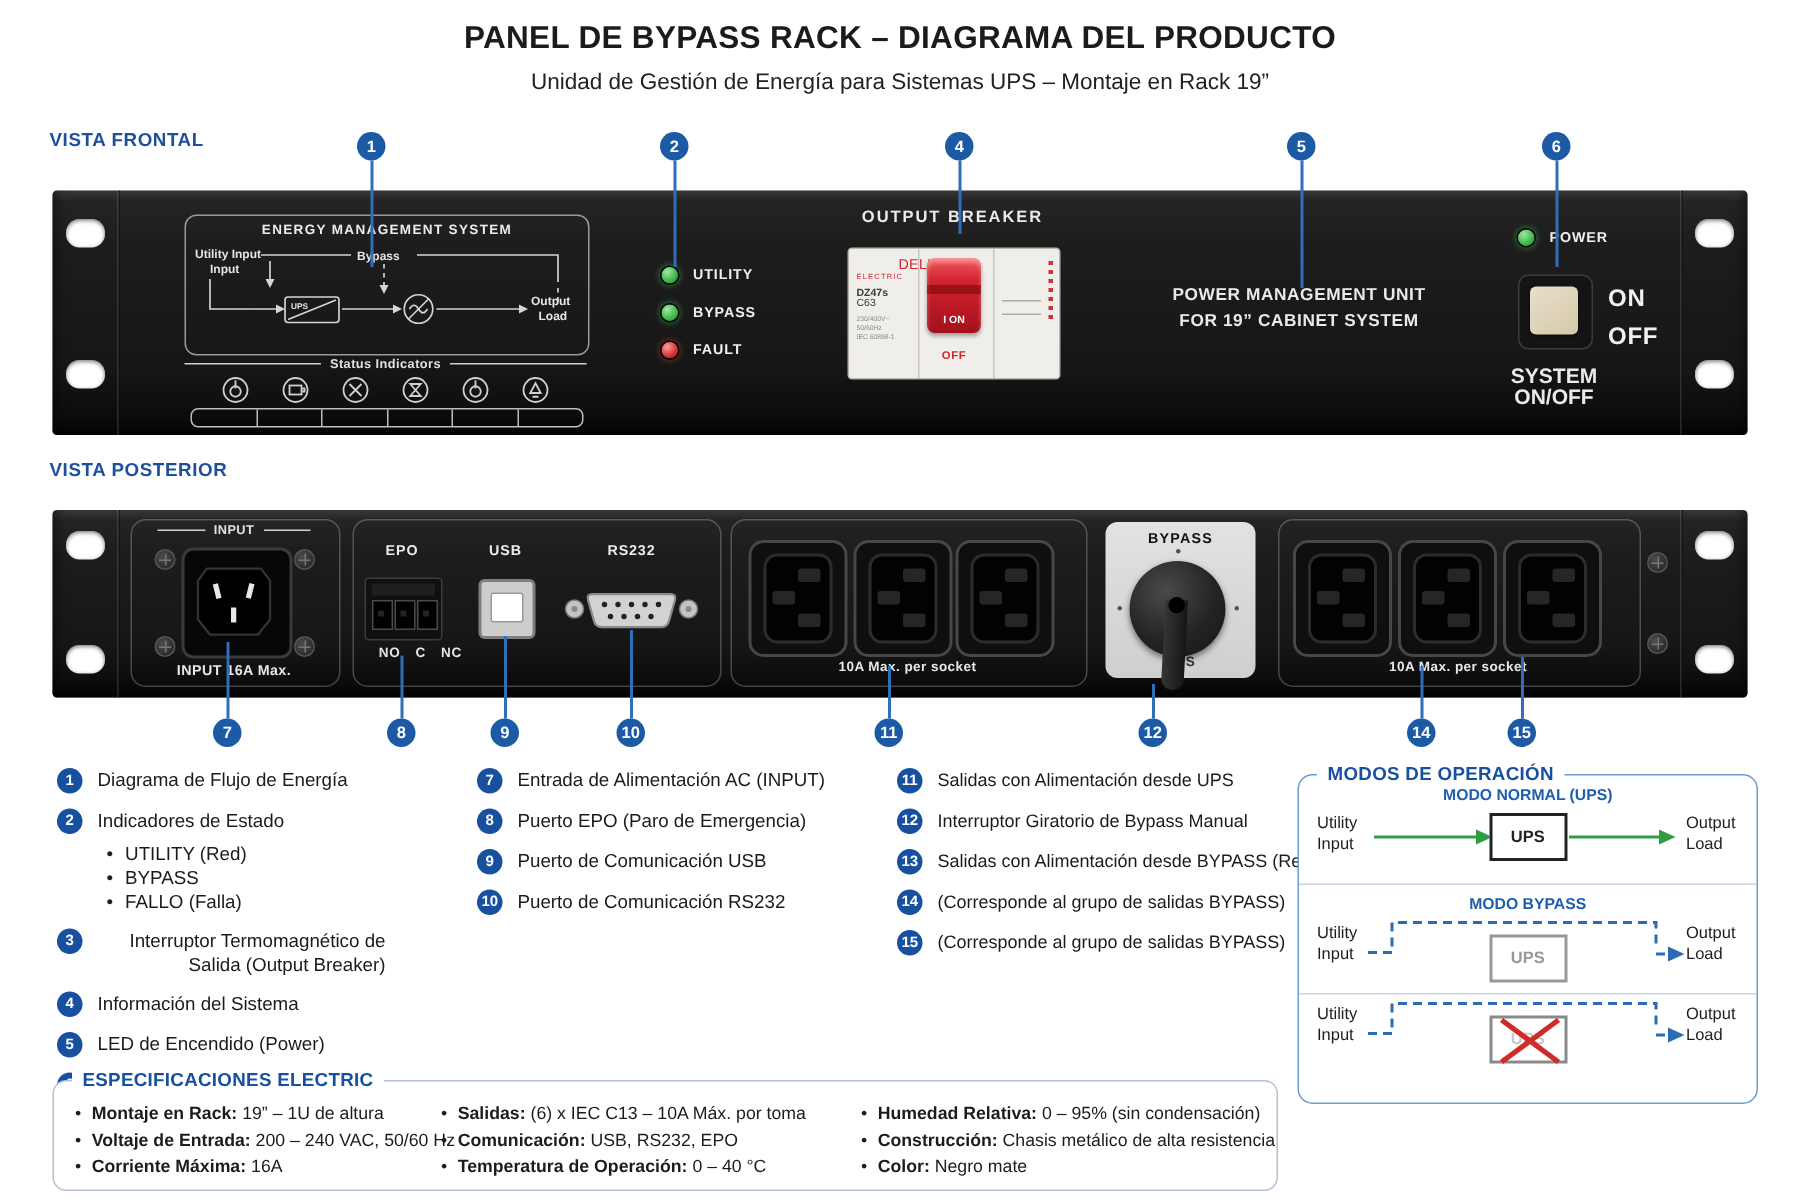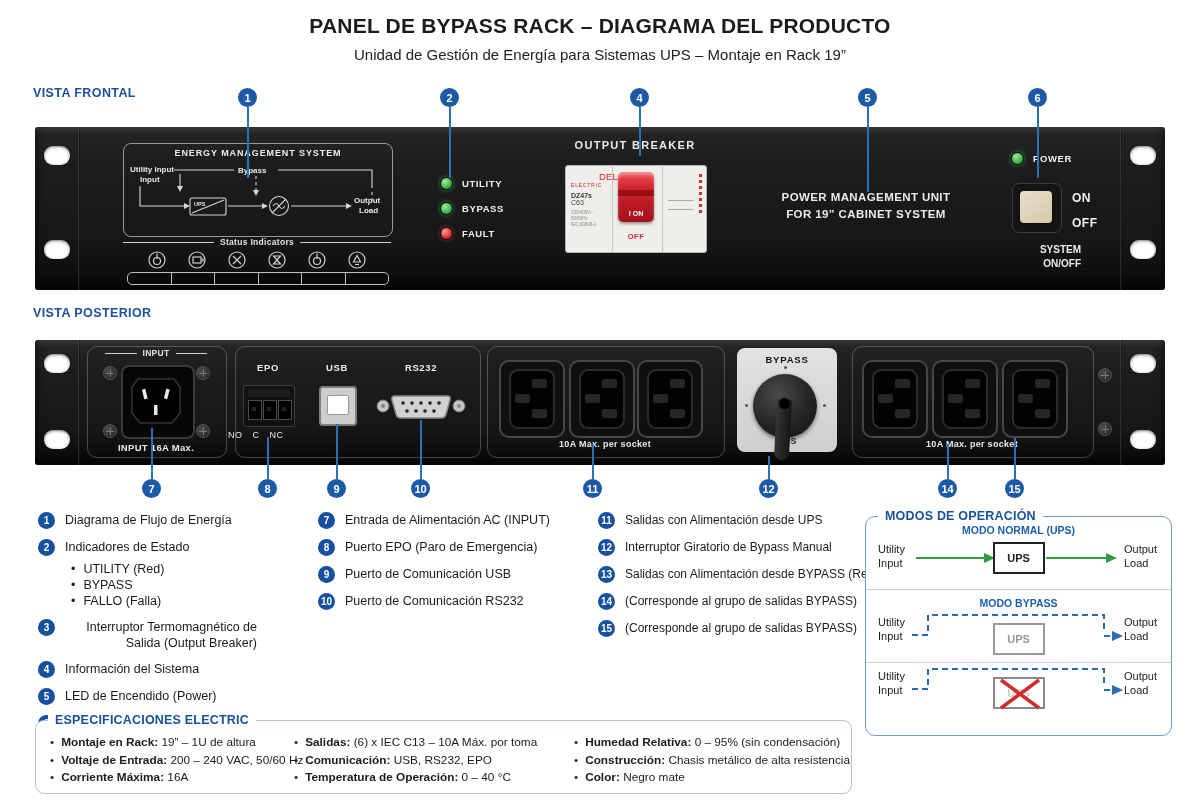--- a/index.html
+++ b/index.html
@@ -50,35 +50,35 @@
   .rocker-band{position:absolute;left:0;right:0;top:18px;height:6px;background:rgba(90,0,0,.45);}
   .rocker span{position:absolute;left:0;right:0;bottom:5px;text-align:center;color:#fff;font-size:7px;font-weight:bold;}
   .bk-off{position:absolute;left:46px;width:48px;top:66px;text-align:center;color:#d2232e;font-size:7.5px;font-weight:bold;letter-spacing:.5px;}
   .bk-right-mark{position:absolute;right:4px;top:8px;width:3px;height:40px;
      background:repeating-linear-gradient(180deg,#c33 0 3px,transparent 3px 6px);}
   .bk-right-txt{position:absolute;right:12px;top:34px;width:26px;border-top:1px solid #aaa;border-bottom:1px solid #aaa;height:8px;}
   
   .pwr-bezel{position:absolute;left:977px;top:56px;width:48px;height:48px;background:#141414;border:1px solid #3c3c3c;border-radius:7px;}
   .pwr-btn{position:absolute;left:7px;top:7px;width:32px;height:32px;border-radius:4px;
            background:linear-gradient(145deg,#e8decb,#d6c9a8);box-shadow:0 1px 2px rgba(0,0,0,.6);}
-  .onoff{position:absolute;font-size:12px;font-weight:bold;color:#f0f0f0;letter-spacing:.5px;}
+  .onoff{position:absolute;font-size:16px;font-weight:bold;color:#f0f0f0;letter-spacing:.5px;}
   
   .sec-outline{position:absolute;top:6px;height:110px;border:1px solid rgba(255,255,255,.24);border-radius:10px;}
   .inlet{position:absolute;left:86px;top:25px;width:70px;height:70px;background:#070707;border:2px solid #3a3a3a;border-radius:8px;}
   .screw{position:absolute;width:12px;height:12px;border-radius:50%;background:radial-gradient(circle at 35% 35%,#4d4d4d,#1f1f1f);border:1px solid #565656;}
   .screw::before{content:"";position:absolute;left:2px;right:2px;top:50%;height:1px;background:#777;}
   .screw::after{content:"";position:absolute;top:2px;bottom:2px;left:50%;width:1px;background:#777;}
   .epo-block{position:absolute;left:208px;top:45px;width:50px;height:40px;background:#101010;border:1px solid #3d3d3d;border-radius:3px;}
   .epo-top{position:absolute;left:4px;right:4px;top:3px;height:8px;background:#1e1e1e;}
   .epo-pin{position:absolute;top:14px;width:12px;height:18px;background:#000;border:1px solid #4a4a4a;}
   .epo-pin i{position:absolute;left:3px;top:6px;width:4px;height:4px;background:#242424;}
   .usbport{position:absolute;left:284px;top:46px;width:34px;height:36px;background:#cdcdcd;border:2px solid #7e7e7e;border-radius:4px;}
   .usbport i{position:absolute;left:6px;top:7px;width:20px;height:18px;background:#fff;border:1px solid #999;border-radius:2px;}
   .port-label{position:absolute;font-size:9.5px;font-weight:bold;color:#ececec;letter-spacing:.6px;text-align:center;}
-  .pins-label{position:absolute;font-size:9px;font-weight:normal;color:#e6e6e6;text-align:left;word-spacing:7px;letter-spacing:.5px;}
+  .pins-label{position:absolute;font-size:9px;font-weight:bold;color:#e6e6e6;text-align:right;word-spacing:7px;letter-spacing:.5px;}
   .outlet{position:absolute;width:62px;height:74px;border:2px solid #474747;border-radius:10px;background:#0f0f0f;top:20px;}
   .outlet .face{position:absolute;left:8px;top:7px;width:42px;height:56px;background:#020202;border:2px solid #2c2c2c;border-radius:9px;}
   .outlet .slot{position:absolute;width:15px;height:9px;background:#262626;border-radius:2px;}
   .grp-caption{position:absolute;text-align:center;font-size:9px;font-weight:bold;color:#e8e8e8;letter-spacing:.3px;}
   .byp-plate{position:absolute;left:702px;top:8px;width:100px;height:104px;background:linear-gradient(180deg,#e2e2e2,#cfcfcf);border-radius:8px;}
   .byp-label{position:absolute;top:6px;left:0;right:0;text-align:center;font-size:9.5px;font-weight:bold;color:#111;letter-spacing:.8px;}
   .byp-ups{position:absolute;bottom:6px;left:0;right:0;text-align:center;font-size:9px;font-weight:bold;color:#333;letter-spacing:.6px;}
   .knob{position:absolute;left:718px;top:34px;width:64px;height:64px;border-radius:50%;
         background:radial-gradient(circle at 38% 32%,#4a4a4a,#242424 55%,#141414);box-shadow:0 2px 4px rgba(0,0,0,.5);}
   .knob-handle{position:absolute;left:742px;top:60px;width:15px;height:60px;border-radius:0 0 8px 8px;
@@ -272,21 +272,21 @@
 
     <div class="ledrow" style="left:976px;top:25px;">
       <span class="led green"></span>
       <span>POWER</span>
     </div>
     <div class="pwr-bezel">
       <div class="pwr-btn"></div>
     </div>
     <div class="onoff" style="left:1037px;top:64px;">ON</div>
     <div class="onoff" style="left:1037px;top:89px;">OFF</div>
-    <div class="abs ptext" style="left:956px;top:116px;width:90px;text-align:right;font-size:10px;font-weight:bold;line-height:14px;">
+    <div class="abs ptext" style="left:956px;top:116px;width:90px;text-align:center;font-size:14px;font-weight:bold;line-height:14px;">
       <div>SYSTEM</div>
       <div>ON/OFF</div>
     </div>
   </div>
 
   <div class="view-label" style="left:33px;top:306px;">VISTA POSTERIOR</div>
 
   <div class="panel" style="top:340px;height:125px;">
     <div class="fold" style="left:43px;"></div>
     <div class="fold" style="left:1085px;"></div>

